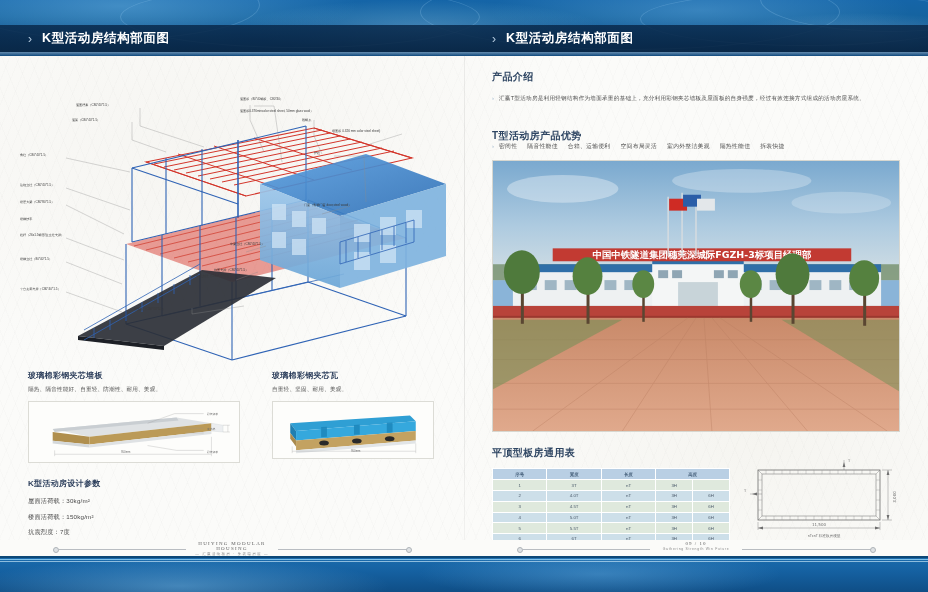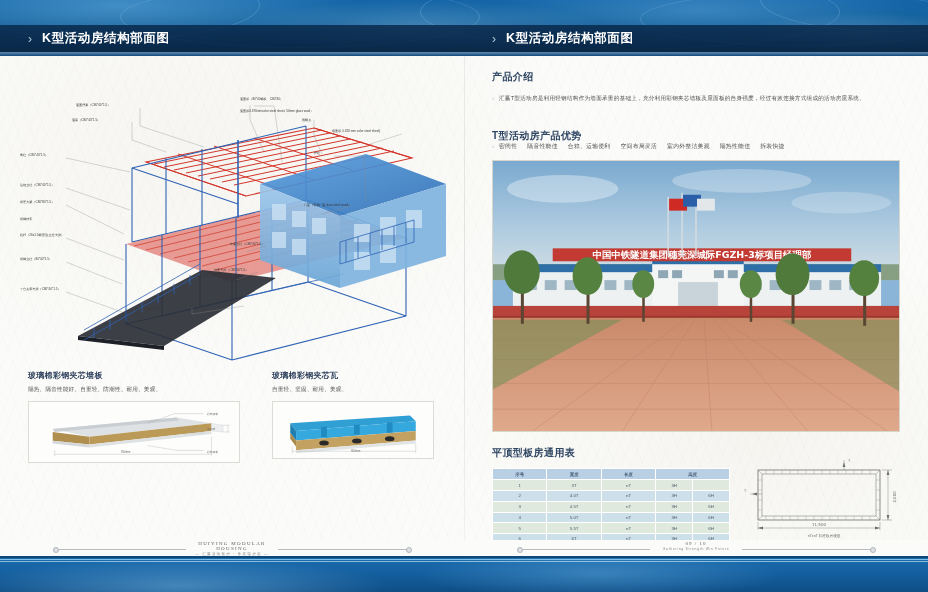--- a/index.html
+++ b/index.html
@@ -446,20 +446,27 @@
           <g stroke="#9a9a9a" stroke-width=".3">
             <path d="M18 46 L18 53"></path>
               <path d="M146 43 L146 53"></path>
             <path d="M18 51 L146 51"></path>
           </g>
         </svg>
         <div class="fig-callout" style="left:78px; top:47px;">950mm</div>
       </div>
     </div>
 
+    <div class="params">
+      <div class="params-title">K型活动房设计参数</div>
+      <div class="param-row">屋面活荷载：30kg/m²</div>
+      <div class="param-row">楼面活荷载：150kg/m²</div>
+      <div class="param-row">抗震烈度：7度</div>
+      <div class="param-row">抗风等级：10级、0.45kn/m²</div>
+    </div>
   </div>
 
   <div class="right-panel">
 
     <div class="sec-title r1">产品介绍</div>
     <div class="bullet-row intro">
       <span class="chev">›</span>
       <span class="intro-text">汇赢T型活动房是利用轻钢结构作为墙面承重的基础上，充分利用彩钢夹芯墙板及屋面板的自身强度，经过有效连接方式组成的活动房屋系统。</span>
     </div>
 

